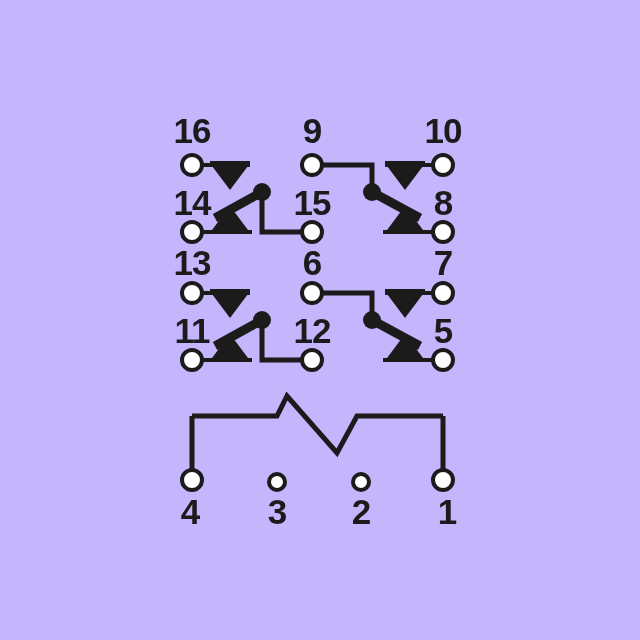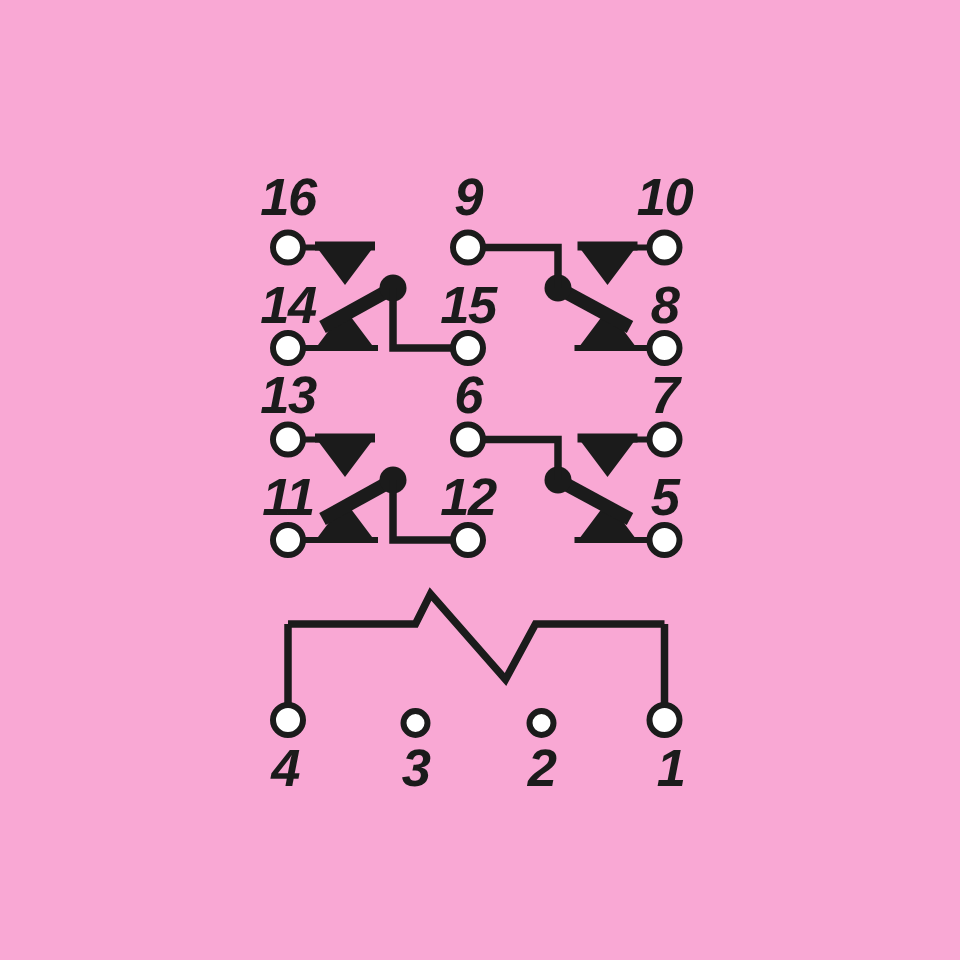--- a/index.html
+++ b/index.html
@@ -1,21 +1,21 @@
 <!DOCTYPE html>
 <html><head>
 <meta charset="utf-8">
 <title>Relay Pin Schematic</title>
 <style>
   html,body{margin:0;padding:0;background:#ffffff;}
   body{
     width:640px;height:640px;overflow:hidden;
     font-family:"Liberation Sans","DejaVu Sans",sans-serif;
   }
-  #stage{position:relative;width:640px;height:640px;background:#f9a8d4;font-style:italic;}
+  #stage{position:relative;width:640px;height:640px;background:#c4b5fd;}
   svg#schematic{display:block;width:640px;height:640px;}
   .wire{stroke:#1b1b1b;fill:none;stroke-linecap:butt;stroke-linejoin:miter;}
   .solid{fill:#1b1b1b;stroke:none;}
   .lbl{
     fill:#1b1b1b;
     font-family:"Liberation Sans","DejaVu Sans",sans-serif;
     font-weight:bold;
     font-size:35px;
     text-anchor:middle;
     letter-spacing:-1px;

